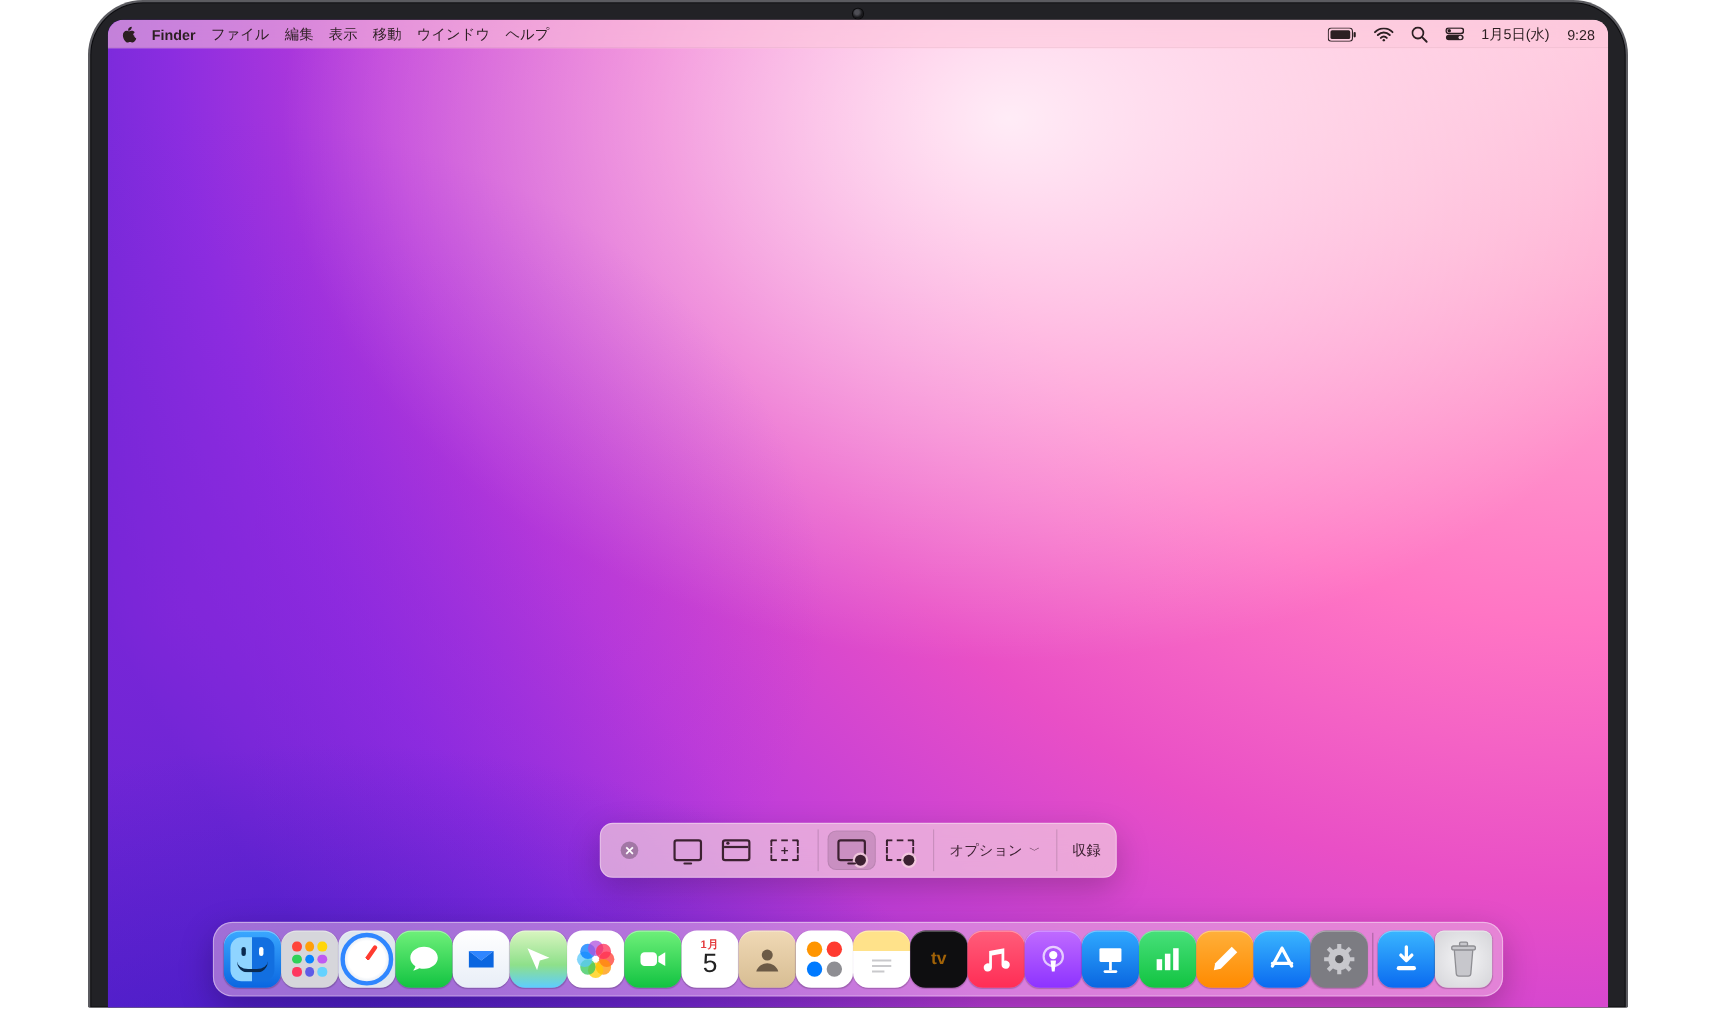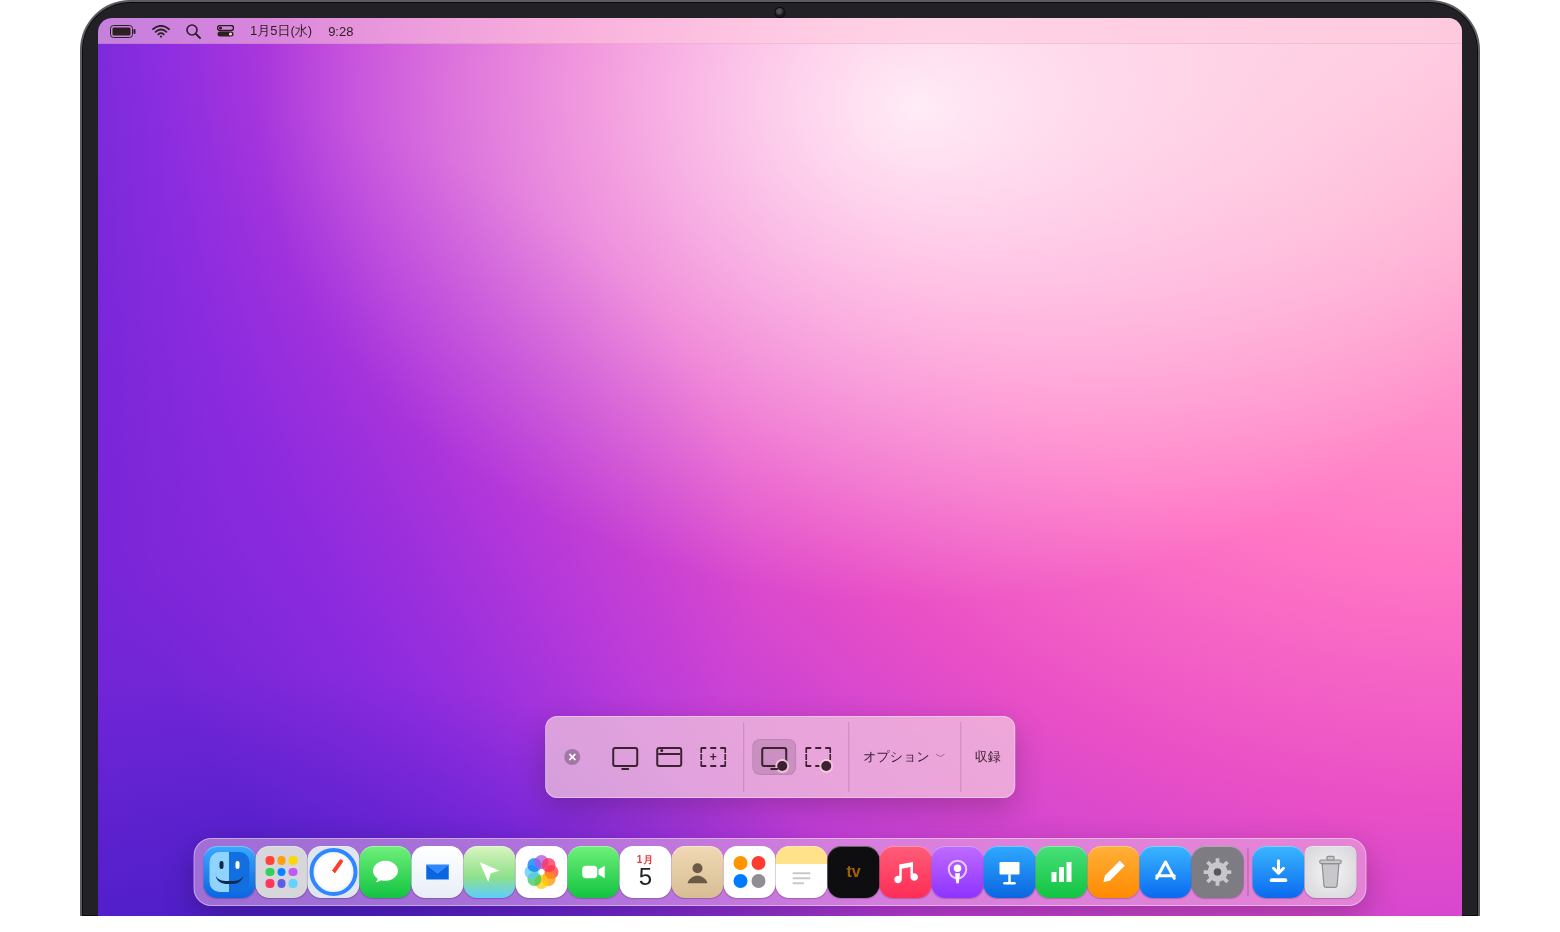--- a/index.html
+++ b/index.html
@@ -82,21 +82,21 @@
   }
   .ss-group { display:flex; align-items:center; padding: 6px 8px; }
   .ss-sep  { width:1px; background: var(--toolbar-border); margin: 6px 0; }
   .ss-btn {
     width: 44px; height: 36px;
     display:flex; align-items:center; justify-content:center;
     border-radius:8px; position:relative;
   }
   .ss-btn.small { width:30px; }
   .ss-btn.selected { background: rgba(0,0,0,0.12); box-shadow: inset 0 0 0 1px rgba(0,0,0,0.08); }
-  .ss-text-btn { padding: 16px 14px; display:flex; align-items:center; gap:6px; height:50px; white-space:nowrap; }
+  .ss-text-btn { padding: 0 14px; display:flex; align-items:center; gap:6px; height:50px; white-space:nowrap; }
   .ss-text-btn .chev { font-size:10px; opacity:0.8; }
 
   
   .ic-screen { width:22px; height:16px; border:2px solid var(--toolbar-fg); border-radius:3px; position:relative; }
   .ic-screen::after { content:""; position:absolute; bottom:-5px; left:50%; transform:translateX(-50%); width:8px; height:2px; background:var(--toolbar-fg); border-radius:1px; }
   .ic-window { width:22px; height:16px; border:2px solid var(--toolbar-fg); border-radius:3px; position:relative; }
   .ic-window .bar { position:absolute; top:0; left:0; right:0; height:4px; border-bottom:2px solid var(--toolbar-fg); }
   .ic-window .dot { position:absolute; top:-0.5px; left:2px; width:3px; height:3px; border-radius:50%; background:var(--toolbar-fg); }
   .ic-sel { width:22px; height:16px; border:2px dashed var(--toolbar-fg); border-radius:2px; position:relative; }
   .ic-sel .plus { position:absolute; inset:0; display:flex; align-items:center; justify-content:center; font-weight:700; font-size:12px; line-height:1;}
@@ -168,20 +168,34 @@
 </head>
 <body>
 
 <div class="laptop">
   <div class="bezel">
     <div class="camera"></div>
     <div class="screen">
       <div class="wallpaper-overlay"></div>
 
       <div class="menubar">
+        <div class="left">
+          <span class="menu-item">
+            <svg width="14" height="15" viewBox="0 0 14 17">
+                <path fill="currentColor" d="M11.6 9c0-2 1.6-2.9 1.7-3-1-1.4-2.4-1.6-2.9-1.6-1.2-.1-2.4.7-3 .7-.6 0-1.6-.7-2.6-.7C3 4.4 1 6 1 9.2c0 1 .2 2 .6 3 .5 1.3 2.3 4.5 4.2 4.4.9 0 1.5-.6 2.6-.6s1.6.6 2.6.6c1.9 0 3.5-2.9 4-4.3-2.5-1.2-2.4-3.3-2.4-3.3zM9.3 3.1C10.3 1.9 10.2.2 10.2 0c-1 .1-2.1.7-2.8 1.5C6.7 2.2 6.3 3.3 6.4 4.4c1.1.1 2.1-.5 2.9-1.3z"></path>
+              </svg>
+          </span>
+          <span class="menu-item app">Finder</span>
+          <span class="menu-item">ファイル</span>
+          <span class="menu-item">編集</span>
+          <span class="menu-item">表示</span>
+          <span class="menu-item">移動</span>
+          <span class="menu-item">ウインドウ</span>
+          <span class="menu-item">ヘルプ</span>
+        </div>
         <div class="right">
           <span class="status-icon">
             <svg width="26" height="13" viewBox="0 0 26 13">
                 <rect x="0.5" y="0.5" width="22" height="12" rx="3" fill="none" stroke="currentColor"></rect>
                 <rect x="2.5" y="2.5" width="18" height="8" rx="1.5" fill="currentColor"></rect>
                 <rect x="23.5" y="4" width="2" height="5" rx="1" fill="currentColor"></rect>
               </svg>
           </span>
           <span class="status-icon">
             <svg width="18" height="13" viewBox="0 0 18 13">

